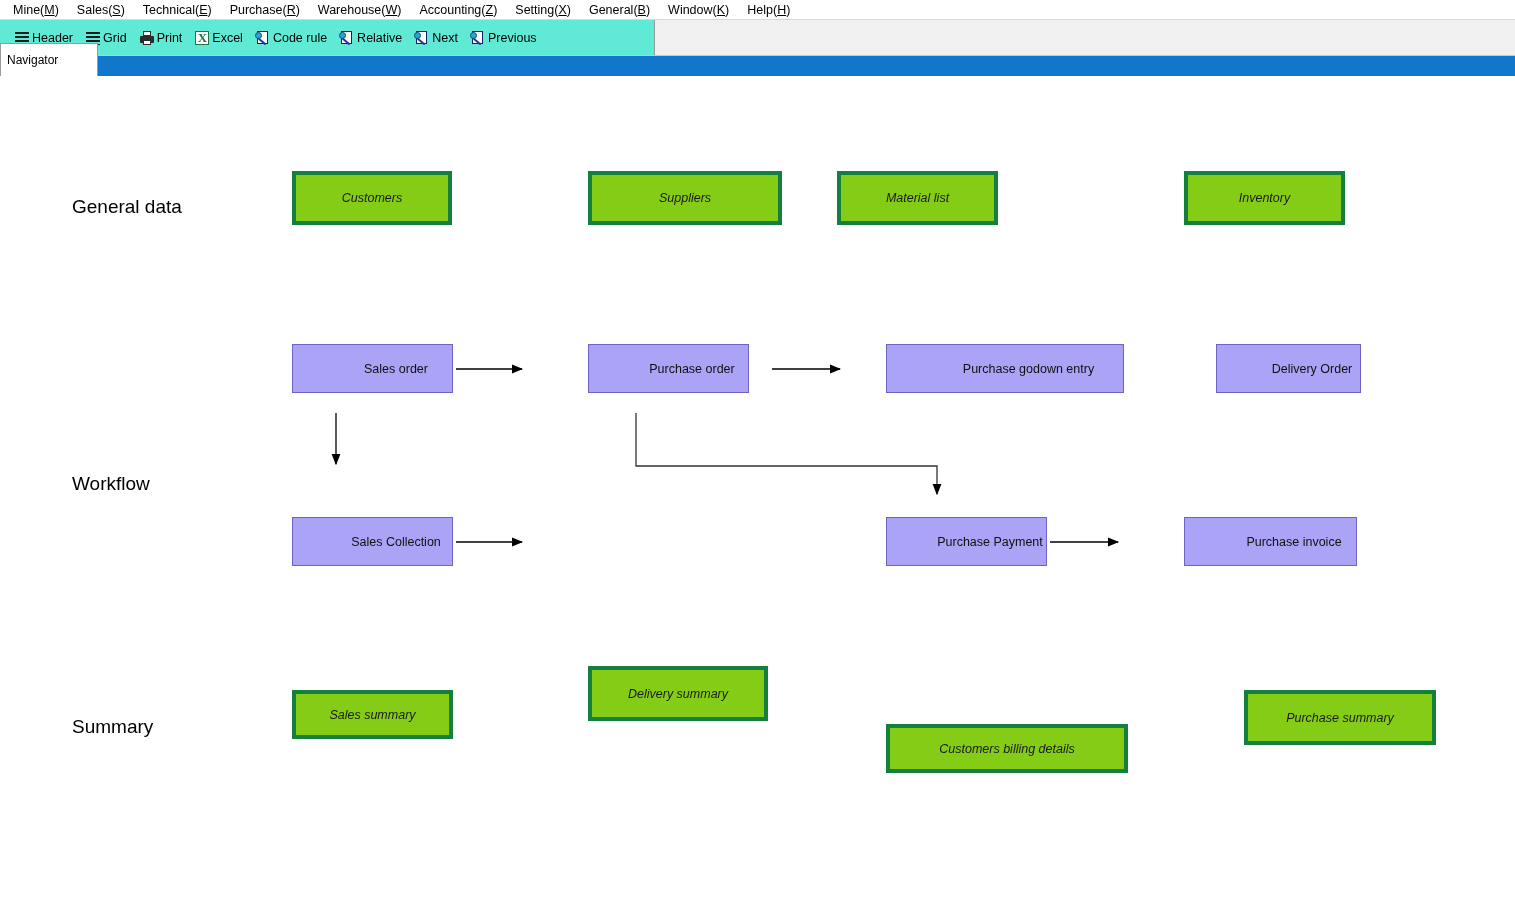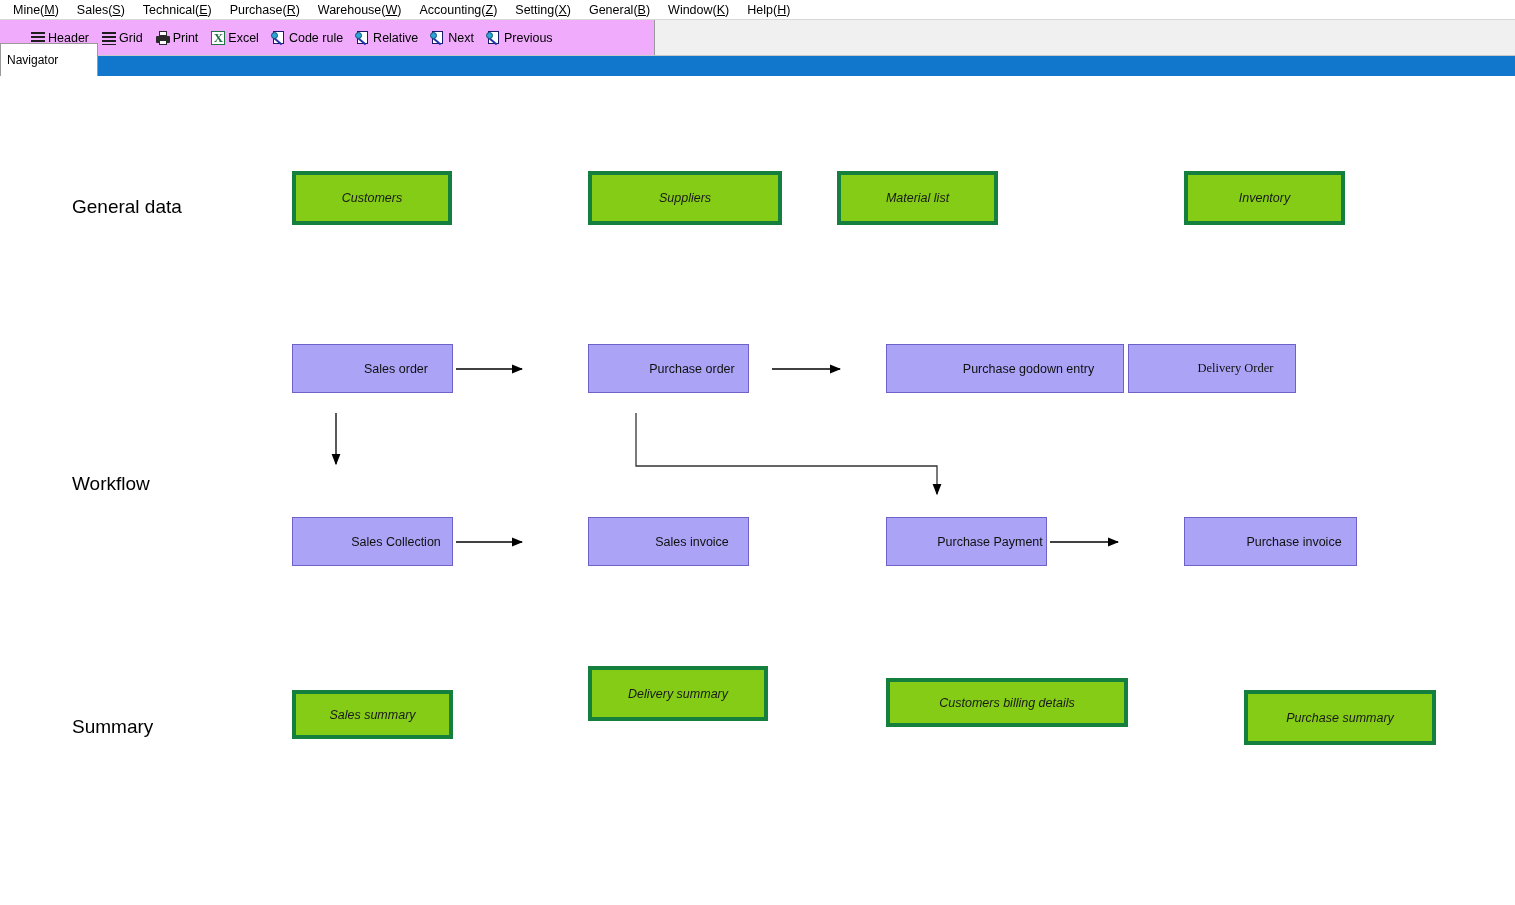--- a/index.html
+++ b/index.html
@@ -38,24 +38,24 @@
   
   .toolbar {
     height: 35px;
     background: #f0f0f0;
     display: flex;
     align-items: stretch;
     border-bottom: 1px solid #c8c8c8;
     position: relative;
   }
   .toolbar-inner {
-    background: #f0abfc;
-    display: flex;
-    align-items: center;
-    padding-left: 24px;
+    background: #5eead4;
+    display: flex;
+    align-items: center;
+    padding-left: 8px;
     border-right: 1px solid #9a9a9a;
     width: 655px;
     box-sizing: border-box;
   }
   .tool-btn {
     display: flex;
     align-items: center;
     height: 28px;
     padding: 0 6px;
     font-size: 12.5px;
@@ -318,25 +318,24 @@
   <div class="row-label" style="left:72px; top:640px;">Summary</div>
 
   <div class="node gray" style="left:292px;  top:95px;  width:160px; height:54px;">Customers</div>
   <div class="node gray" style="left:588px;  top:95px;  width:194px; height:54px;">Suppliers</div>
   <div class="node gray" style="left:837px;  top:95px;  width:161px; height:54px;">Material list</div>
   <div class="node gray" style="left:1184px; top:95px;  width:161px; height:54px;">Inventory</div>
 
   <div class="node purple" style="left:292px;  top:268px; width:161px; height:49px;">Sales order</div>
   <div class="node purple" style="left:588px;  top:268px; width:161px; height:49px;">Purchase order</div>
   <div class="node purple" style="left:886px;  top:268px; width:238px; height:49px;">Purchase godown entry</div>
-  <div class="node purple" style="left:1128px; top:268px; width:168px; height:49px;font-family:Liberation Serif, serif;">Delivery Order</div>
+  <div class="node purple" style="left:1216px; top:268px; width:145px; height:49px;">Delivery Order</div>
 
   <div class="node purple" style="left:292px;  top:441px; width:161px; height:49px;">Sales Collection</div>
-  <div class="node purple" style="left:588px;  top:441px; width:161px; height:49px;">Sales invoice</div>
   <div class="node purple" style="left:886px;  top:441px; width:161px; height:49px;">Purchase Payment</div>
   <div class="node purple" style="left:1184px; top:441px; width:173px; height:49px;">Purchase invoice</div>
 
   <div class="node gray" style="left:292px;  top:614px; width:161px; height:49px;">Sales summary</div>
   <div class="node gray" style="left:588px;  top:590px; width:180px; height:55px;">Delivery summary</div>
-  <div class="node gray" style="left:886px;  top:602px; width:242px; height:49px;">Customers billing details</div>
+  <div class="node gray" style="left:886px;  top:648px; width:242px; height:49px;">Customers billing details</div>
   <div class="node gray" style="left:1244px; top:614px; width:192px; height:55px;">Purchase summary</div>
 
 </div>
 
 </body></html>

